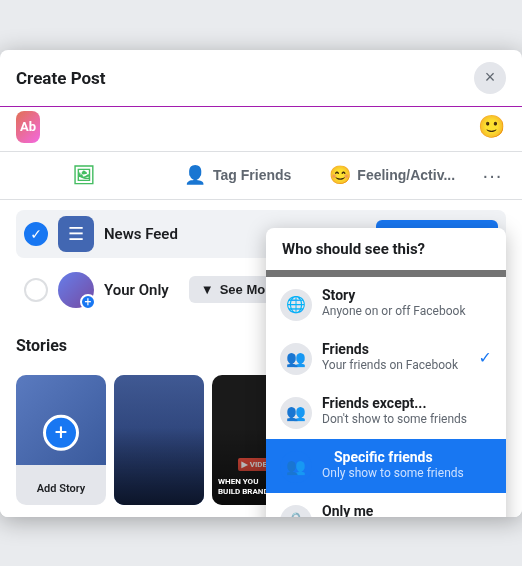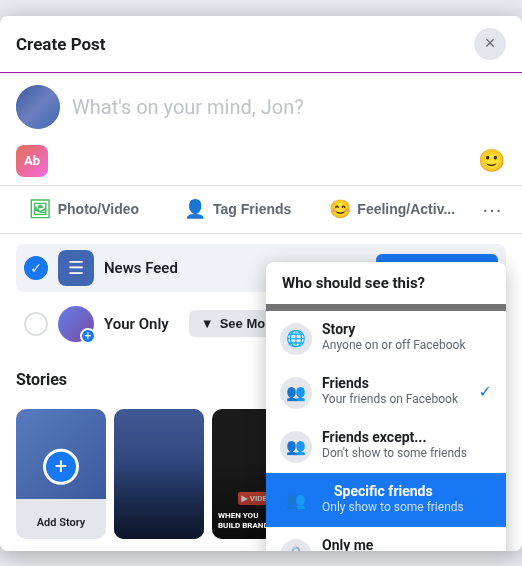--- a/index.html
+++ b/index.html
@@ -72,21 +72,21 @@
       color: #bec3c9;
       cursor: text;
     }
     .toolbar-row {
       display: flex;
       align-items: center;
       padding: 4px 16px 8px;
       gap: 4px;
     }
     .toolbar-icon-ab {
-      width: 32px;
+      width: 24px;
       height: 32px;
       background: linear-gradient(135deg, #e17055, #f368e0);
       border-radius: 8px;
       display: flex;
       align-items: center;
       justify-content: center;
       font-size: 13px;
       font-weight: 700;
       color: white;
     }
@@ -390,38 +390,31 @@
 
 <div class="modal">
 
   <div class="modal-header">
     <span class="modal-title">Create Post</span>
     <button class="close-btn">
       <span>×</span>
     </button>
   </div>
 
-  <div class="post-composer">
-    <div class="avatar">
-      <div class="avatar-img"></div>
-    </div>
-    <span class="composer-placeholder">What's on your mind, Jon?</span>
-  </div>
 
   <div class="toolbar-row">
     <div class="toolbar-icon-ab">
       <span>Ab</span>
     </div>
     <button class="emoji-btn">🙂</button>
   </div>
 
   <div class="action-bar">
     <button class="action-btn">
       <span class="action-icon photo-icon">🖼</span>
-      <span>Photo/Video</span>
     </button>
     <button class="action-btn">
       <span class="action-icon tag-icon">👤</span>
       <span>Tag Friends</span>
     </button>
     <button class="action-btn">
       <span class="action-icon">😊</span>
       <span>Feeling/Activ...</span>
     </button>
     <button class="more-btn">

